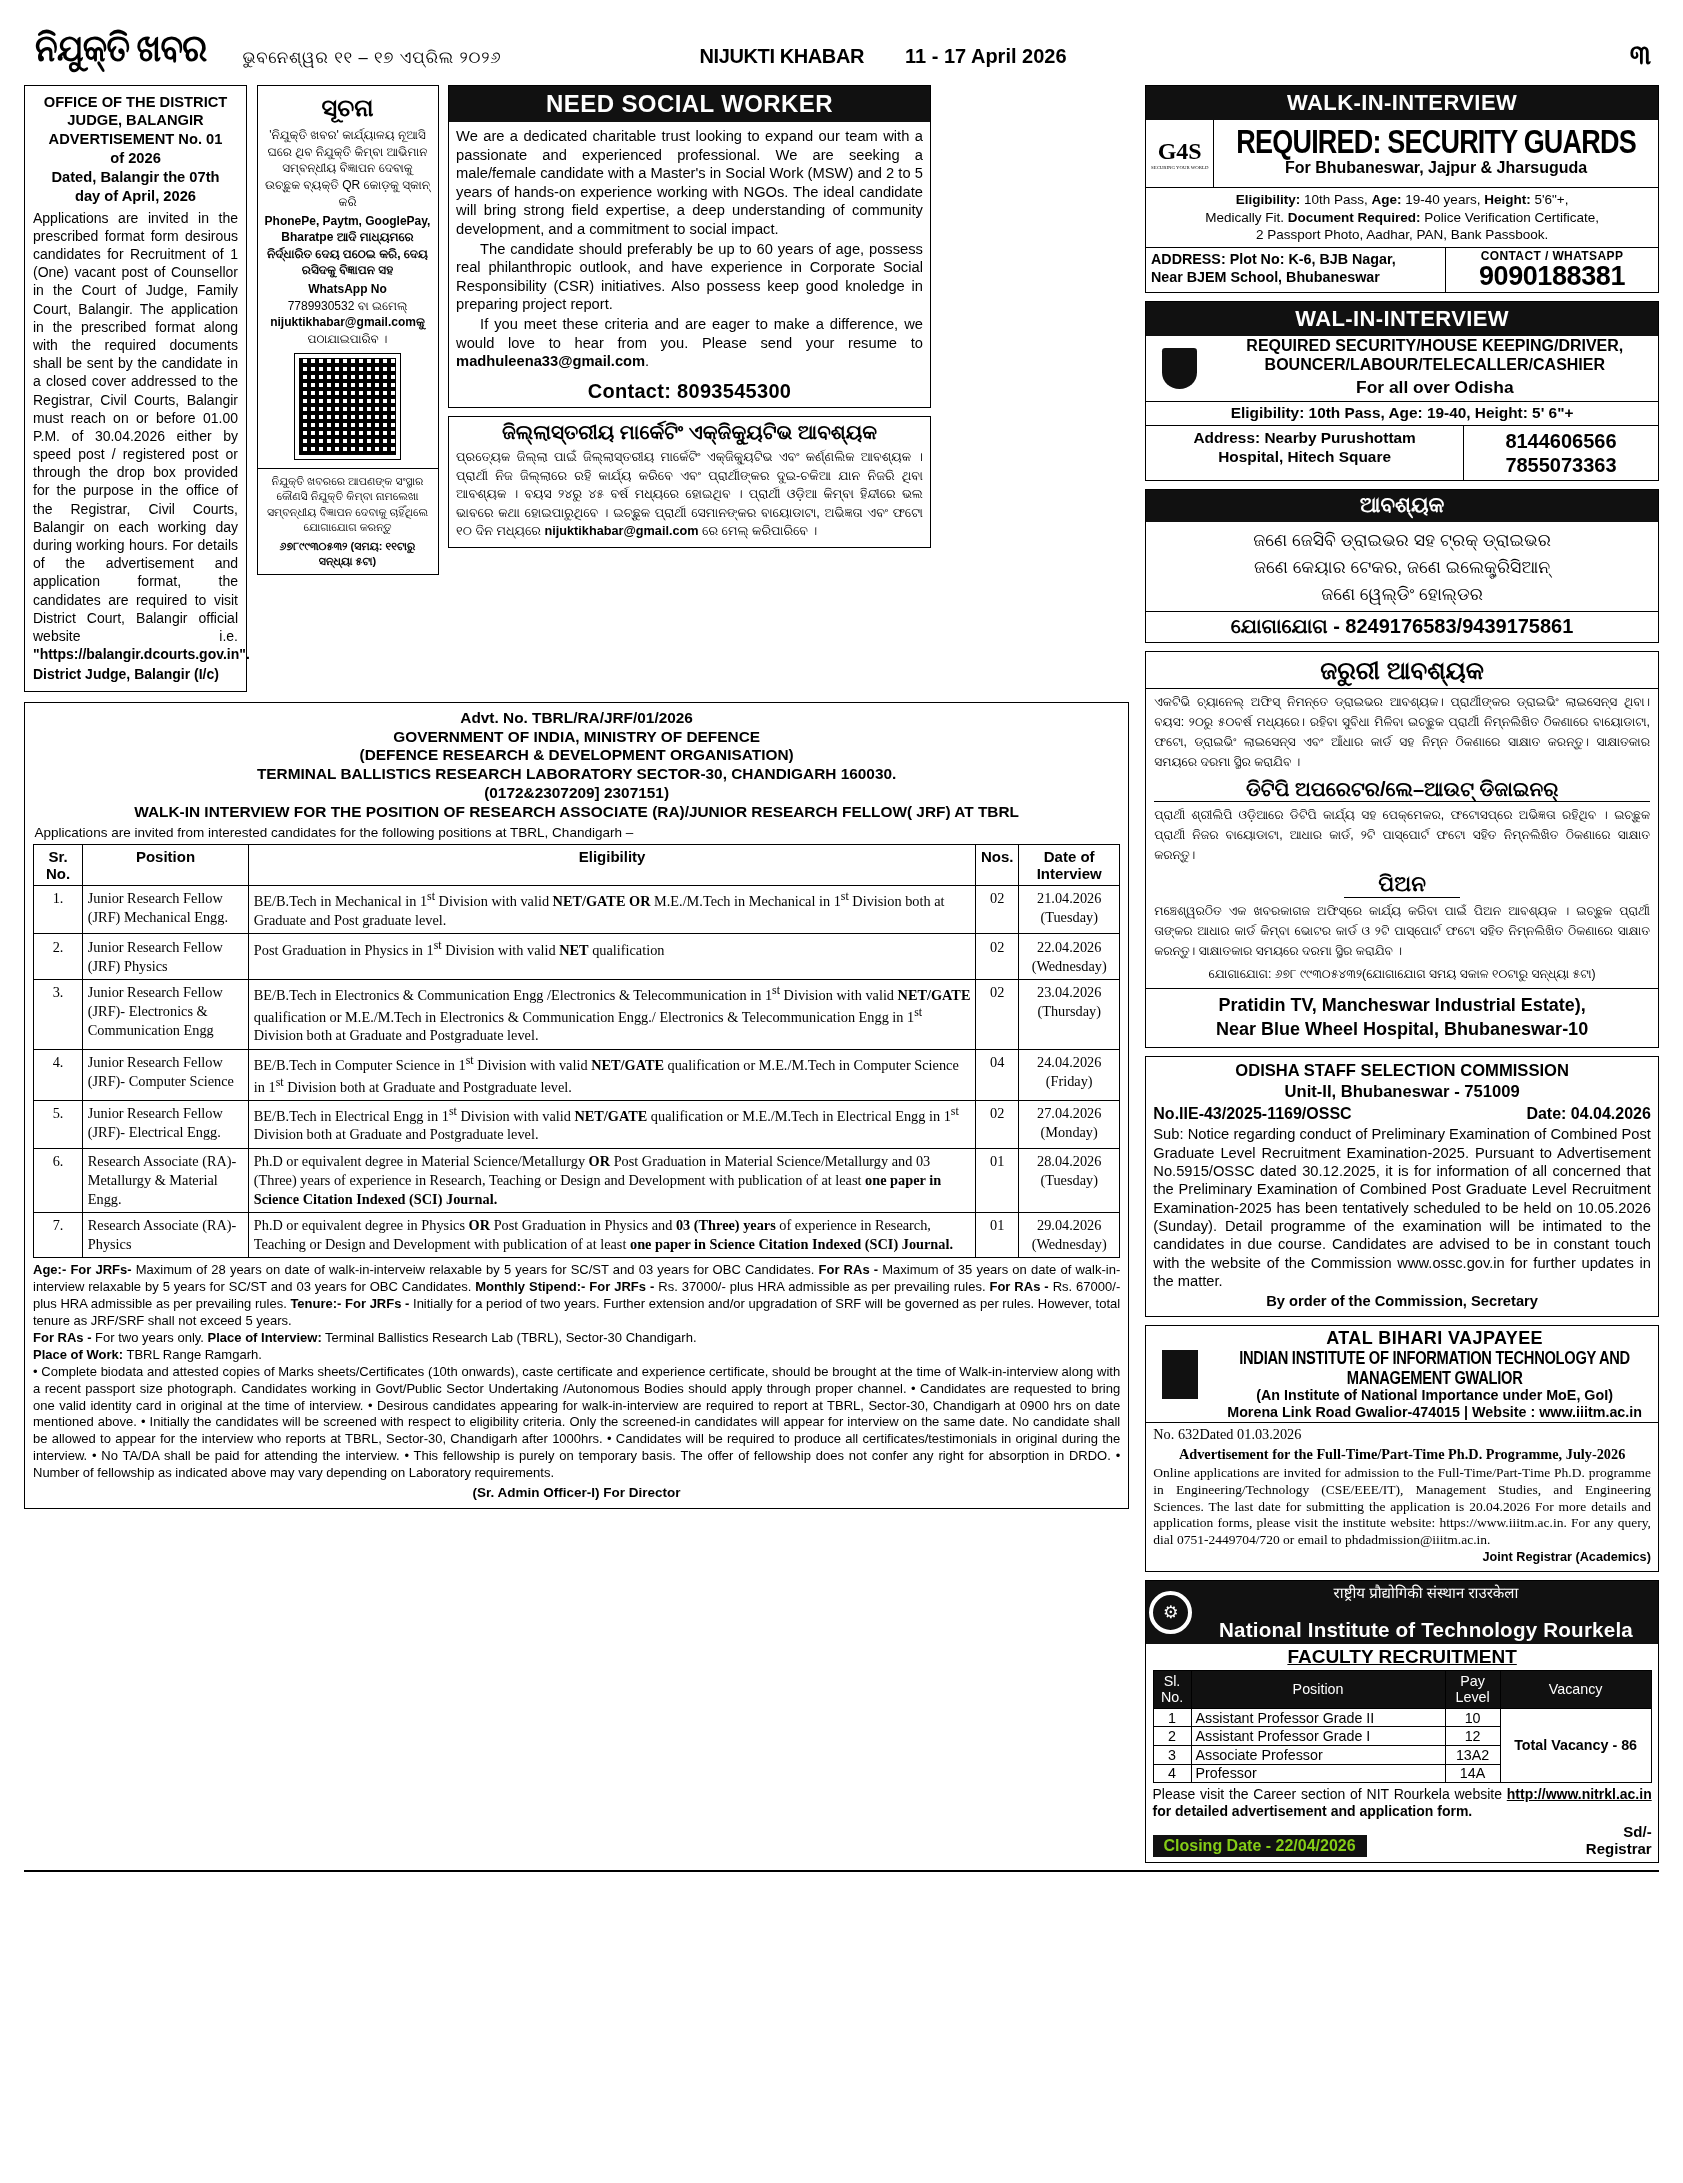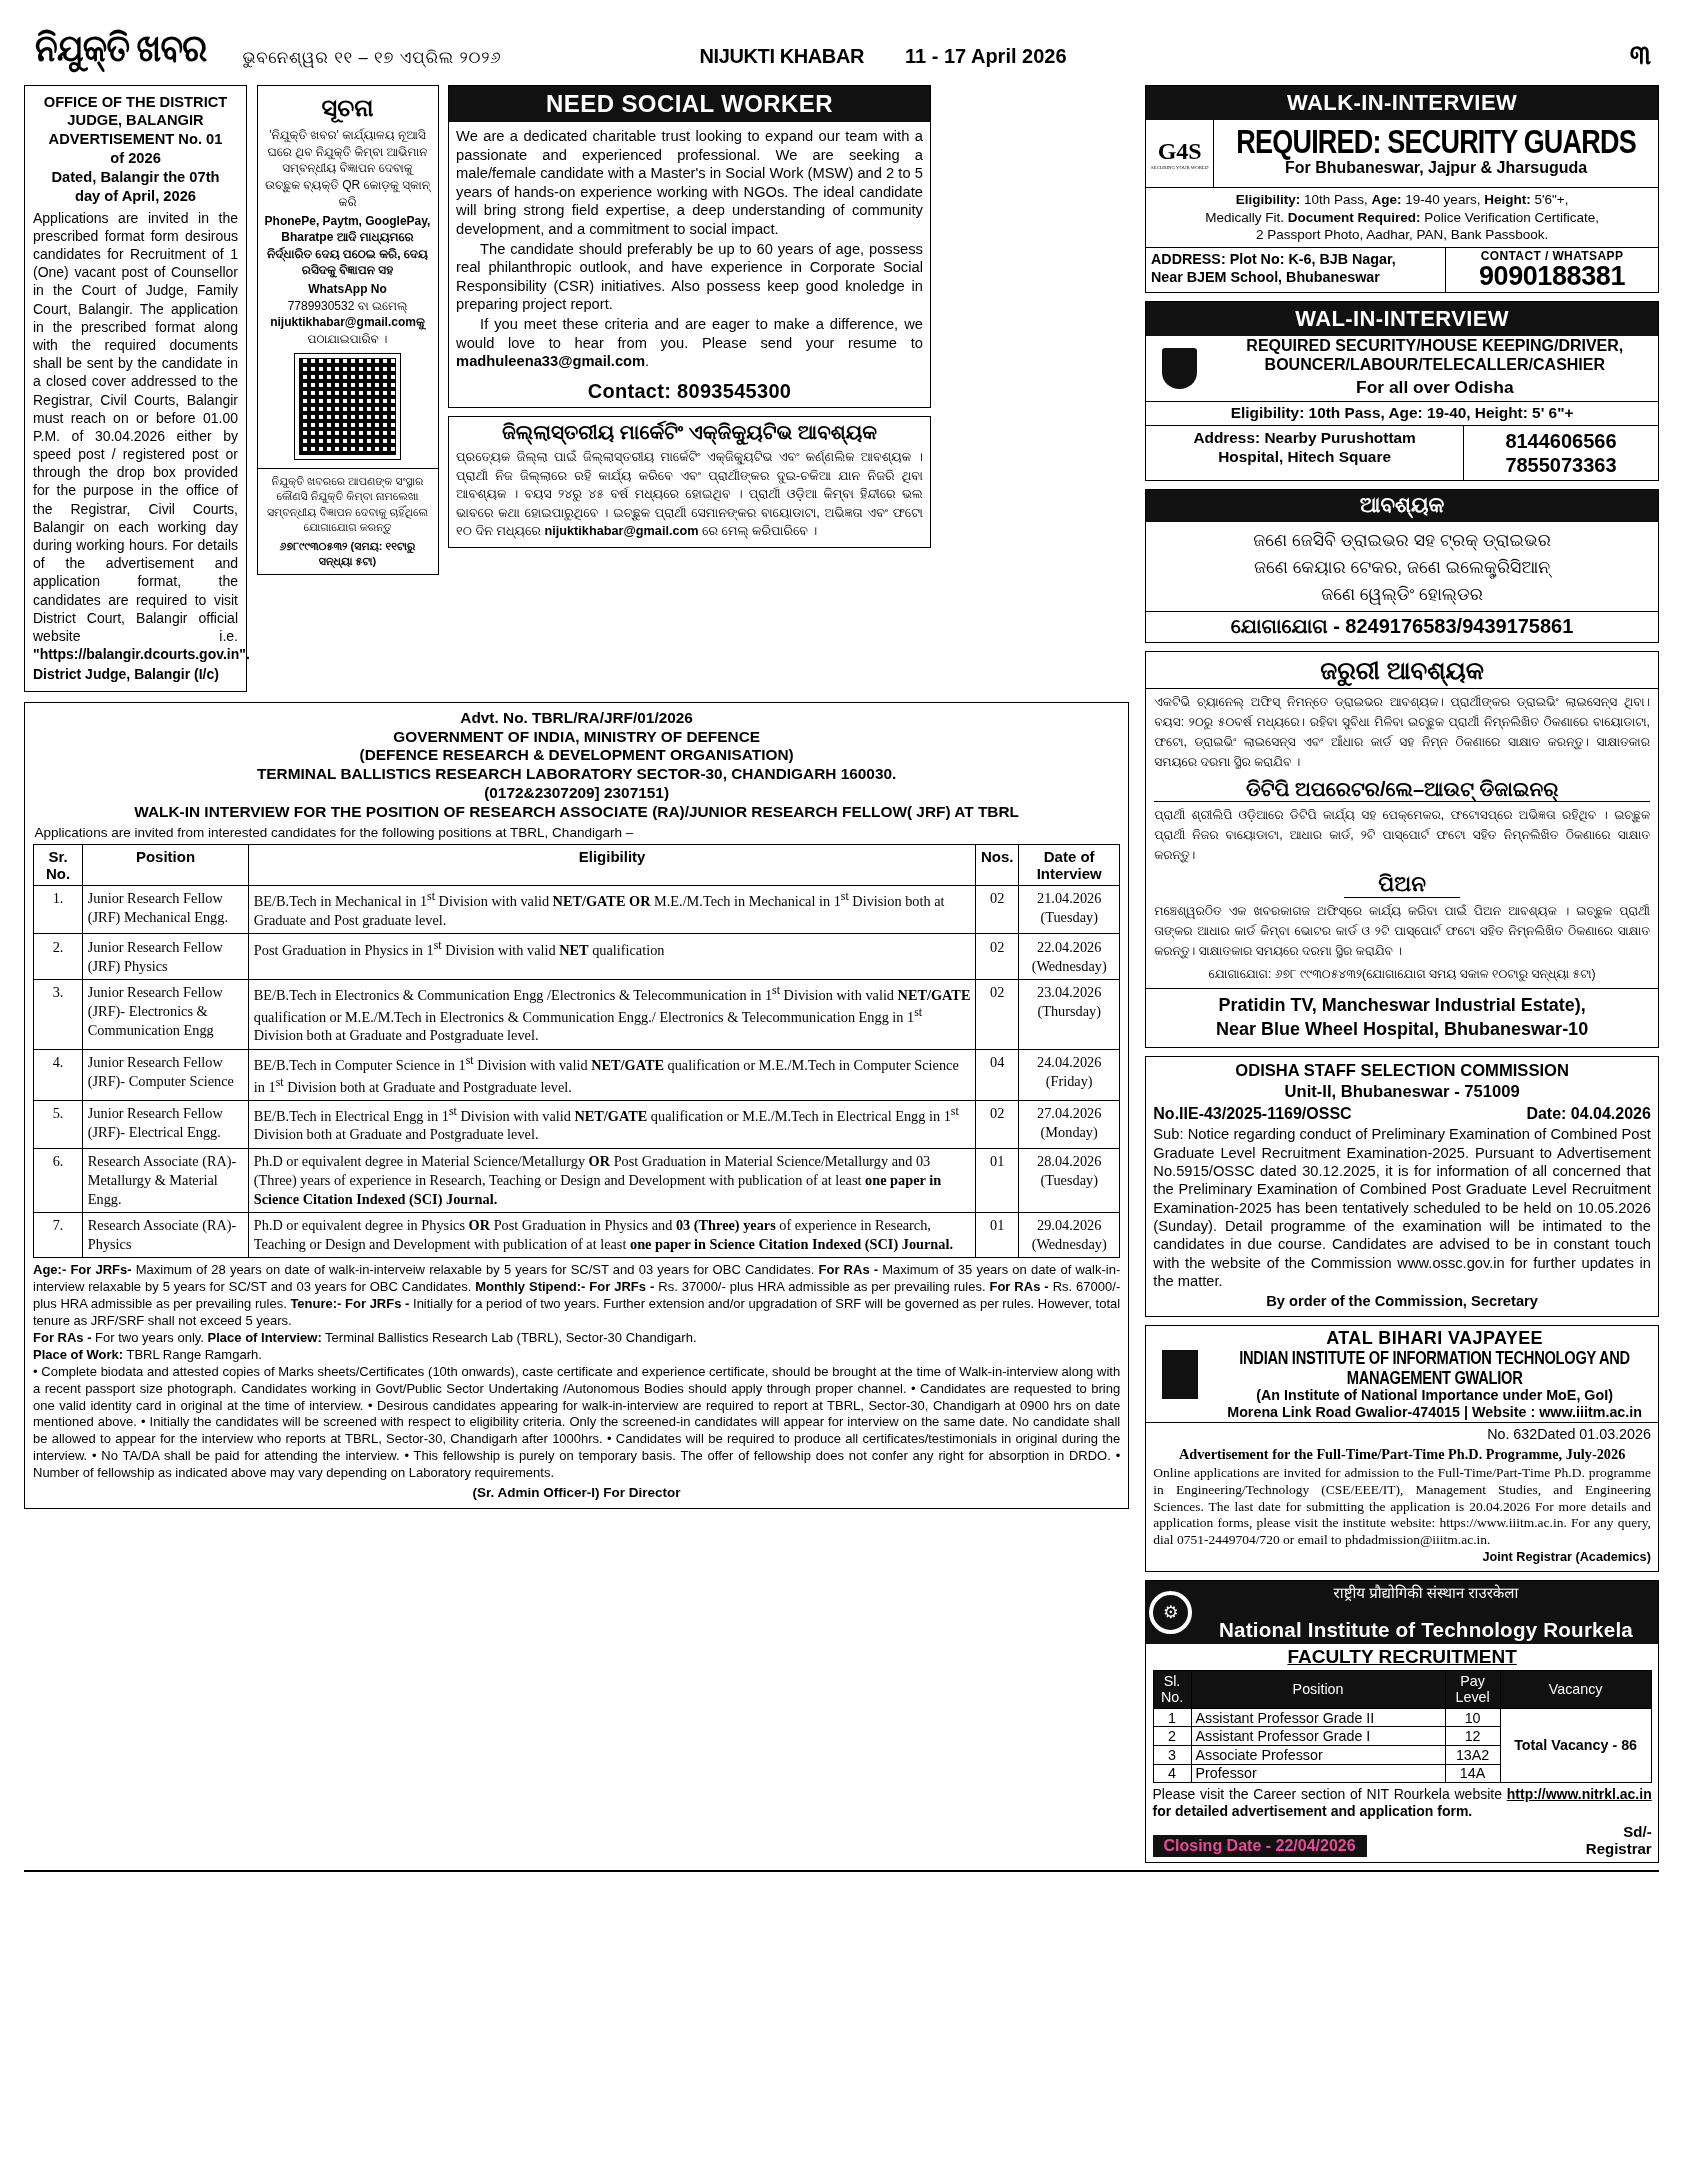--- a/index.html
+++ b/index.html
@@ -117,39 +117,39 @@
   .iiitm-logo { width:65px; display:flex; align-items:center; justify-content:center;}
   .iiitm-em { width:36px; height:49px; background:
      radial-gradient(circle at 50% 16%, #111 0 26%, transparent 27%),
      linear-gradient(#111,#111); background-size:100% 100%; }
   .iiitm-txt { flex:1; text-align:center; }
   .iiitm-n1 { font-weight:bold; font-size:18px; letter-spacing:0.4px;}
   .iiitm-n2 { font-weight:bold; font-size:14.7px; letter-spacing:-0.3px; transform:scaleY(1.22); transform-origin:center; margin:2.4px 0 3.2px 0;}
   .iiitm-n3 { font-weight:bold; font-size:14.3px;}
   .iiitm-n4 { font-weight:bold; font-size:14.3px; margin-top:0.8px;}
   .iiitm-body { padding:3.2px 7.1px 4.8px 7.1px; font-size:13.5px; line-height:1.24; font-family:"Liberation Serif",serif; text-align:justify;}
-  .iiitm-row { display:flex; justify-content:flex-end; font-size:14.3px; font-family:Liberation Sans, sans-serif;}
+  .iiitm-row { display:flex; justify-content:flex-start; font-size:14.3px; font-family:Liberation Serif, serif;}
   .iiitm-adv { text-align:center; font-weight:bold; font-size:14.3px; margin:1.6px 0 1.6px 0;}
   .iiitm-sig { text-align:right; font-weight:bold; font-size:12.7px; margin-top:1.6px; font-family:Liberation Sans, sans-serif;}
 
   
   .nitr-hdr { background:#111; color:#fff; display:flex; align-items:center; padding:1.6px 3.2px;}
   .nitr-gear { width:43px; height:43px; border:4px solid #fff; border-radius:50%; background:#111;
       display:flex; align-items:center; justify-content:center; font-size:17.4px; color:#fff; margin-right:4.8px;}
   .nitr-ttxt { flex:1; text-align:center;}
   .nitr-hi { font-size:15px; }
   .nitr-en { font-size:20.6px; font-weight:bold; letter-spacing:0.2px;margin-top:16px;}
   .nitr-fr { text-align:center; font-weight:bold; font-size:19px; text-decoration:underline; padding:2.4px 0 1.6px 0;}
   .nitr-p { padding:1.6px 6.3px 3.2px 6.3px; font-size:14.7px; line-height:1.25; text-align:justify;}
   table.nitr { width:calc(100% - 12.7px); margin:0 6.3px; border-collapse:collapse; font-size:14.3px;}
   table.nitr th { background:#111; color:#fff; border:1.2px solid #000; padding:2.4px 3.2px; font-weight:normal;}
   table.nitr td { border:1.2px solid #000; padding:0.8px 4px;}
   .nitr-note { padding:2.4px 6.3px 1.6px 6.3px; font-size:14px; line-height:1.22; text-align:justify;}
   .nitr-foot { display:flex; justify-content:space-between; align-items:flex-end; padding:1.6px 6.3px 4.8px 6.3px;}
-  .nitr-close { background:#111; color:#ec4899; font-weight:bold; font-size:16px; padding:2.4px 11px;}
+  .nitr-close { background:#111; color:#84cc16; font-weight:bold; font-size:16px; padding:2.4px 11px;}
   .nitr-sd { text-align:right; font-weight:bold; font-size:15px; line-height:1.15;}
 
   
   .drdo { padding:6.3px 8px 6.3px 8px; }
   .drdo-head { text-align:center; font-size:15.4px; line-height:1.22; font-weight:bold; }
   .drdo-head .ln { display:block; }
   .drdo-intro { font-size:13.5px; margin:3.2px 0 4px 1.6px; }
   table.jobs { width:100%; border-collapse:collapse; font-family:"Liberation Serif",serif;}
   table.jobs th, table.jobs td { border:1.2px solid #000; vertical-align:top; }
   table.jobs th { text-align:center; font-weight:bold; font-size:15px; padding:3.2px 2.4px; font-family:"Liberation Sans",sans-serif;}

